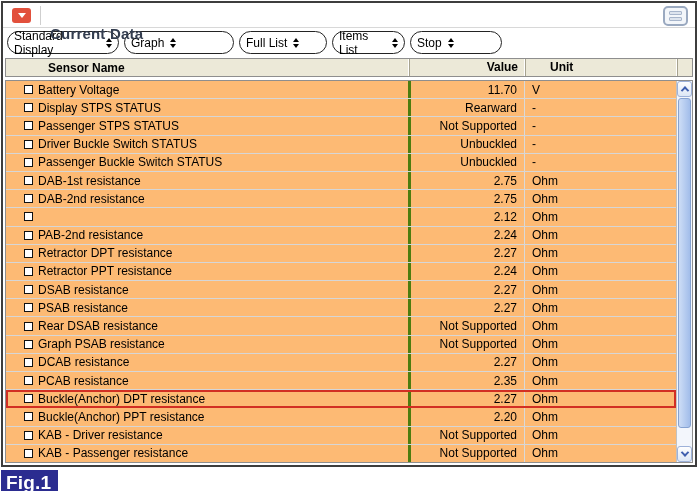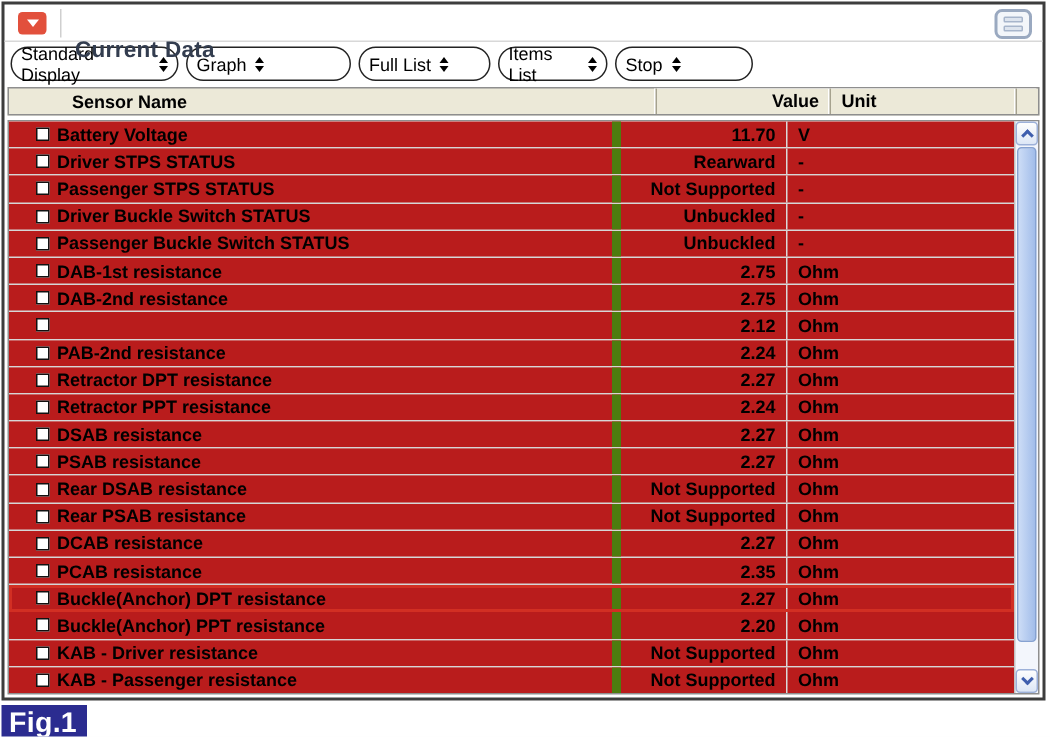--- a/index.html
+++ b/index.html
@@ -29,31 +29,31 @@
   .updown { display:flex; flex-direction:column; gap:2px; }
   .updown i { display:block; width:0; height:0; border-left:3.5px solid transparent; border-right:3.5px solid transparent; }
   .updown .u { border-bottom:4px solid #000; }
   .updown .d { border-top:4px solid #000; }
 
   
   .table { position:absolute; left:2px; right:2px; top:55px; bottom:2px; display:flex; flex-direction:column; }
   .thead { height:19px; flex:none; background:#ece9d8; border:1px solid #8e8e8e; display:flex; align-items:center; font-size:12px; font-weight:bold; color:#000; }
   .th-name { flex:1; padding-left:42px; }
   .th-value { width:116px; flex:none; text-align:right; padding-right:7px; border-left:1px solid #a6a28e; box-shadow:-1px 0 0 #fff; align-self:stretch; line-height:17px; }
-  .th-unit { width:124px; flex:none; padding-left:7px; border-left:1px solid #a6a28e; box-shadow:-1px 0 0 #fff; align-self:stretch; line-height:17px; }
+  .th-unit { width:152px; flex:none; padding-left:24px; border-left:1px solid #a6a28e; box-shadow:-1px 0 0 #fff; align-self:stretch; line-height:17px; }
   .th-end { width:15px; flex:none; border-left:1px solid #a6a28e; box-shadow:-1px 0 0 #fff; align-self:stretch; }
 
   .tbody-frame { flex:1; margin-top:3px; border:1px solid #8e8e8e; display:flex; min-height:0; }
   .rows { flex:1; display:flex; flex-direction:column; background:#fbfbfb; min-width:0; }
-  .row { flex:1; display:flex; align-items:stretch; border-bottom:1px solid #d6d6d6; background:#b91c1c; font-size:12px; font-weight:bold; color:#000; position:relative; }
+  .row { flex:1; display:flex; align-items:stretch; border-bottom:1px solid #d6d6d6; background:#fdba74; font-size:12px; font-weight:normal; color:#000; position:relative; }
   .row:last-child { border-bottom:none; }
   .row.highlight { outline:2px solid #d22f23; outline-offset:-2px; z-index:2;justify-content:center; }
   .cell-name { flex:1; display:flex; align-items:center; padding-left:18px; min-width:0; white-space:nowrap; }
   .checkbox { width:9px; height:9px; border:1.5px solid #111; background:#fff; margin-right:5px; flex:none; }
-  .cell-value { width:116px; flex:none; border-left:6px solid #4d7c0f; display:flex; align-items:center; justify-content:flex-end; padding-right:7px; white-space:nowrap; }
+  .cell-value { width:116px; flex:none; border-left:3px solid #4d7c0f; display:flex; align-items:center; justify-content:flex-end; padding-right:7px; white-space:nowrap; }
   .cell-unit { width:152px; flex:none; border-left:1px solid #d9d9d9; display:flex; align-items:center; padding-left:7px; white-space:nowrap; }
 
   
   .scrollbar { width:16px; flex:none; background:#f3f6fc; border-left:1px solid #c2c2c2; display:flex; flex-direction:column; }
   .scroll-btn { height:16px; flex:none; background:linear-gradient(#fefefe,#dde7f6); border:1px solid #9db1d9; border-radius:3px; display:flex; align-items:center; justify-content:center; }
   .chev { width:6px; height:6px; border-left:2px solid #3f5fae; border-top:2px solid #3f5fae; }
   .chev.up { transform:rotate(45deg) translate(1px,1px); }
   .chev.down { transform:rotate(225deg) translate(1px,1px); }
   .scroll-thumb { height:330px; margin:1px; background:linear-gradient(90deg,#cdddf6,#a2bdea); border:1px solid #86a2d1; border-radius:3px; }
   .scroll-track-rest { flex:1; }
@@ -130,21 +130,21 @@
             <div class="cell-name">
               <span class="checkbox"></span>
               <span>Battery Voltage</span>
             </div>
             <div class="cell-value">11.70</div>
             <div class="cell-unit">V</div>
           </div>
           <div class="row">
             <div class="cell-name">
               <span class="checkbox"></span>
-              <span>Driver STPS STATUS</span>
+              <span>Display STPS STATUS</span>
             </div>
             <div class="cell-value">Rearward</div>
             <div class="cell-unit">-</div>
           </div>
           <div class="row">
             <div class="cell-name">
               <span class="checkbox"></span>
               <span>Passenger STPS STATUS</span>
             </div>
             <div class="cell-value">Not Supported</div>
@@ -233,21 +233,21 @@
             <div class="cell-name">
               <span class="checkbox"></span>
               <span>Rear DSAB resistance</span>
             </div>
             <div class="cell-value">Not Supported</div>
             <div class="cell-unit">Ohm</div>
           </div>
           <div class="row">
             <div class="cell-name">
               <span class="checkbox"></span>
-              <span>Rear PSAB resistance</span>
+              <span>Graph PSAB resistance</span>
             </div>
             <div class="cell-value">Not Supported</div>
             <div class="cell-unit">Ohm</div>
           </div>
           <div class="row">
             <div class="cell-name">
               <span class="checkbox"></span>
               <span>DCAB resistance</span>
             </div>
             <div class="cell-value">2.27</div>

